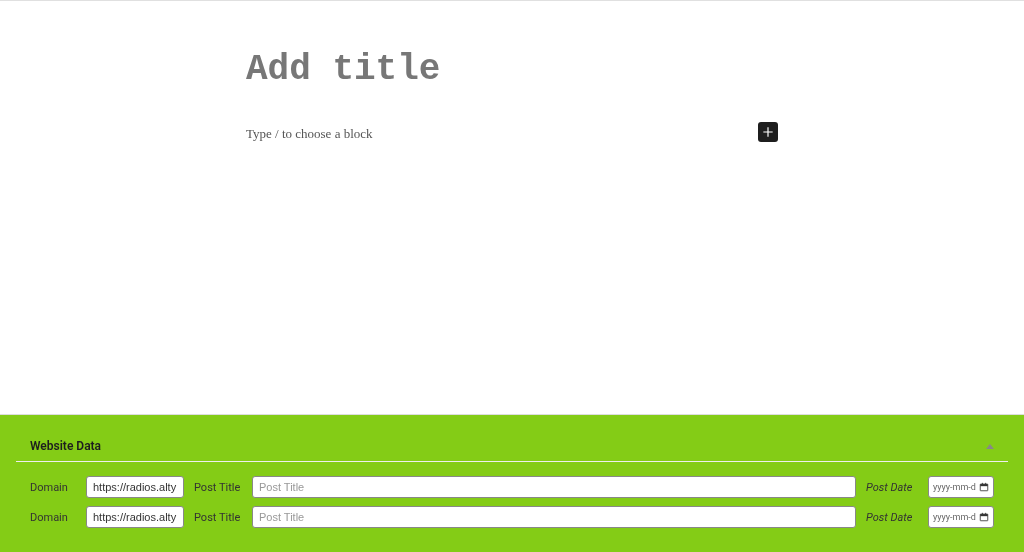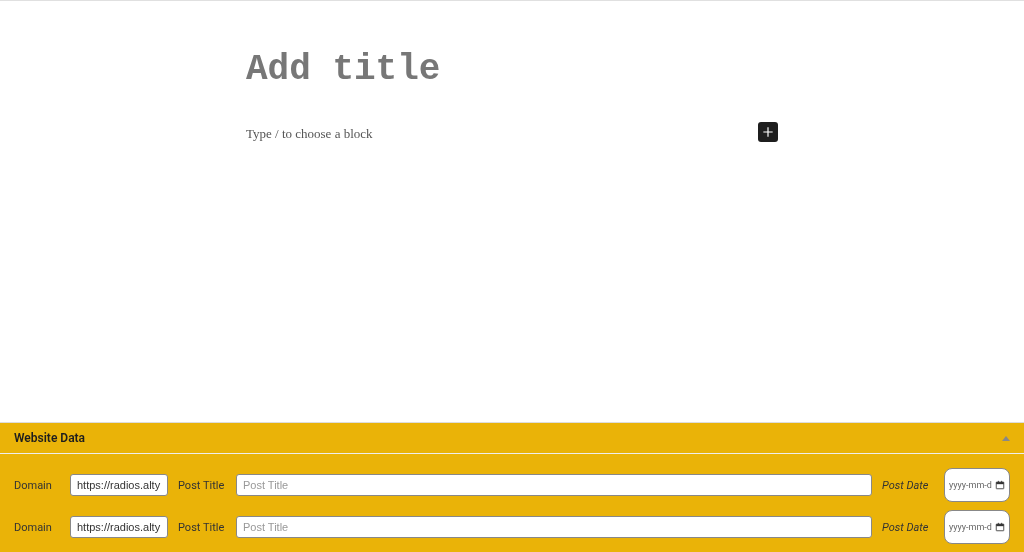--- a/index.html
+++ b/index.html
@@ -68,22 +68,22 @@
       cursor: pointer;
       border: none;
     }
     .add-block-btn svg {
       width: 14px;
       height: 14px;
       fill: #fff;
     }
     .metabox-panel {
       border-top: 1px solid #ddd;
-      padding: 0;
-      background: #eab308;
+      padding: 16px;
+      background: #84cc16;
     }
     .metabox-header {
       display: flex;
       justify-content: space-between;
       align-items: center;
       padding: 8px 14px 8px 14px;
       border-bottom: 1px solid #eee;
     }
     .metabox-title {
       font-size: 12px;
@@ -140,25 +140,25 @@
     }
     .meta-input.title-meta-input {
       flex: 1;
       color: #999;
     }
     .meta-input.title-meta-input::placeholder {
       color: #999;
     }
     .date-input-display {
       border: 1px solid #888;
-      border-radius: 8px;
+      border-radius: 3px;
       padding: 3px 4px;
       font-size: 9px;
       color: #666;
-      height: 34px;
+      height: 22px;
       background: #fff;
       display: flex;
       align-items: center;
       justify-content: space-between;
       width: 66px;
     }
     .date-text {
       overflow: hidden;
       white-space: nowrap;
     }

